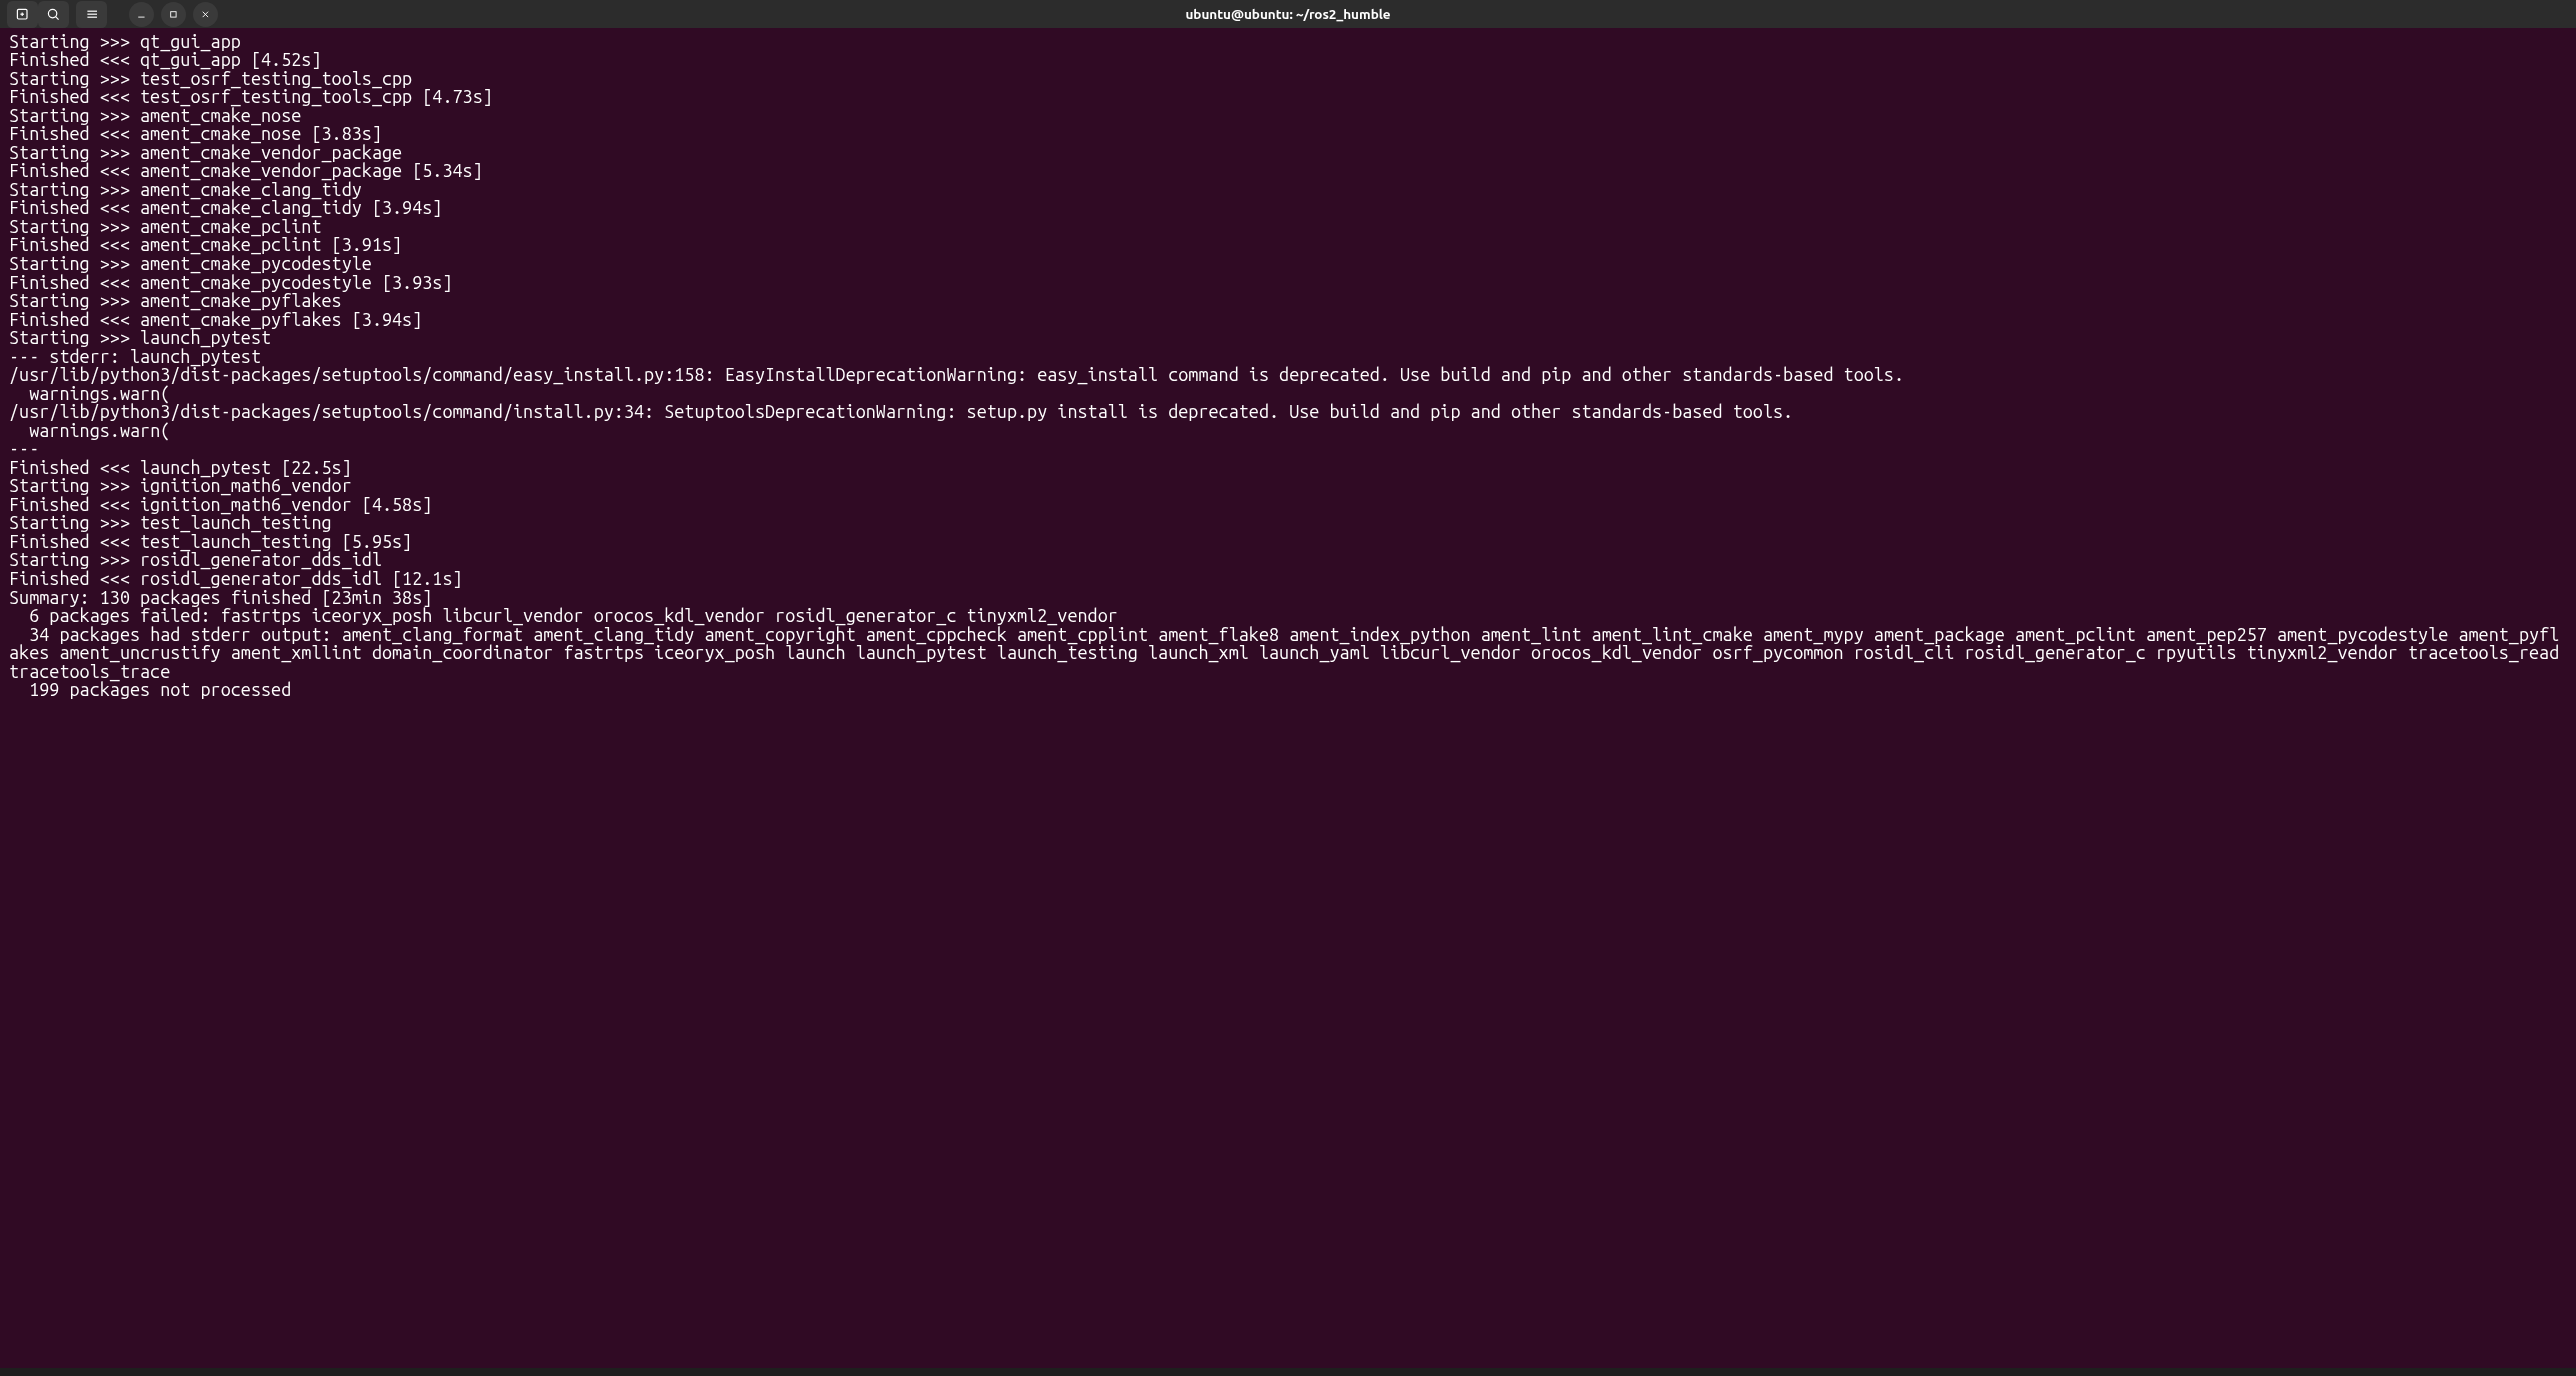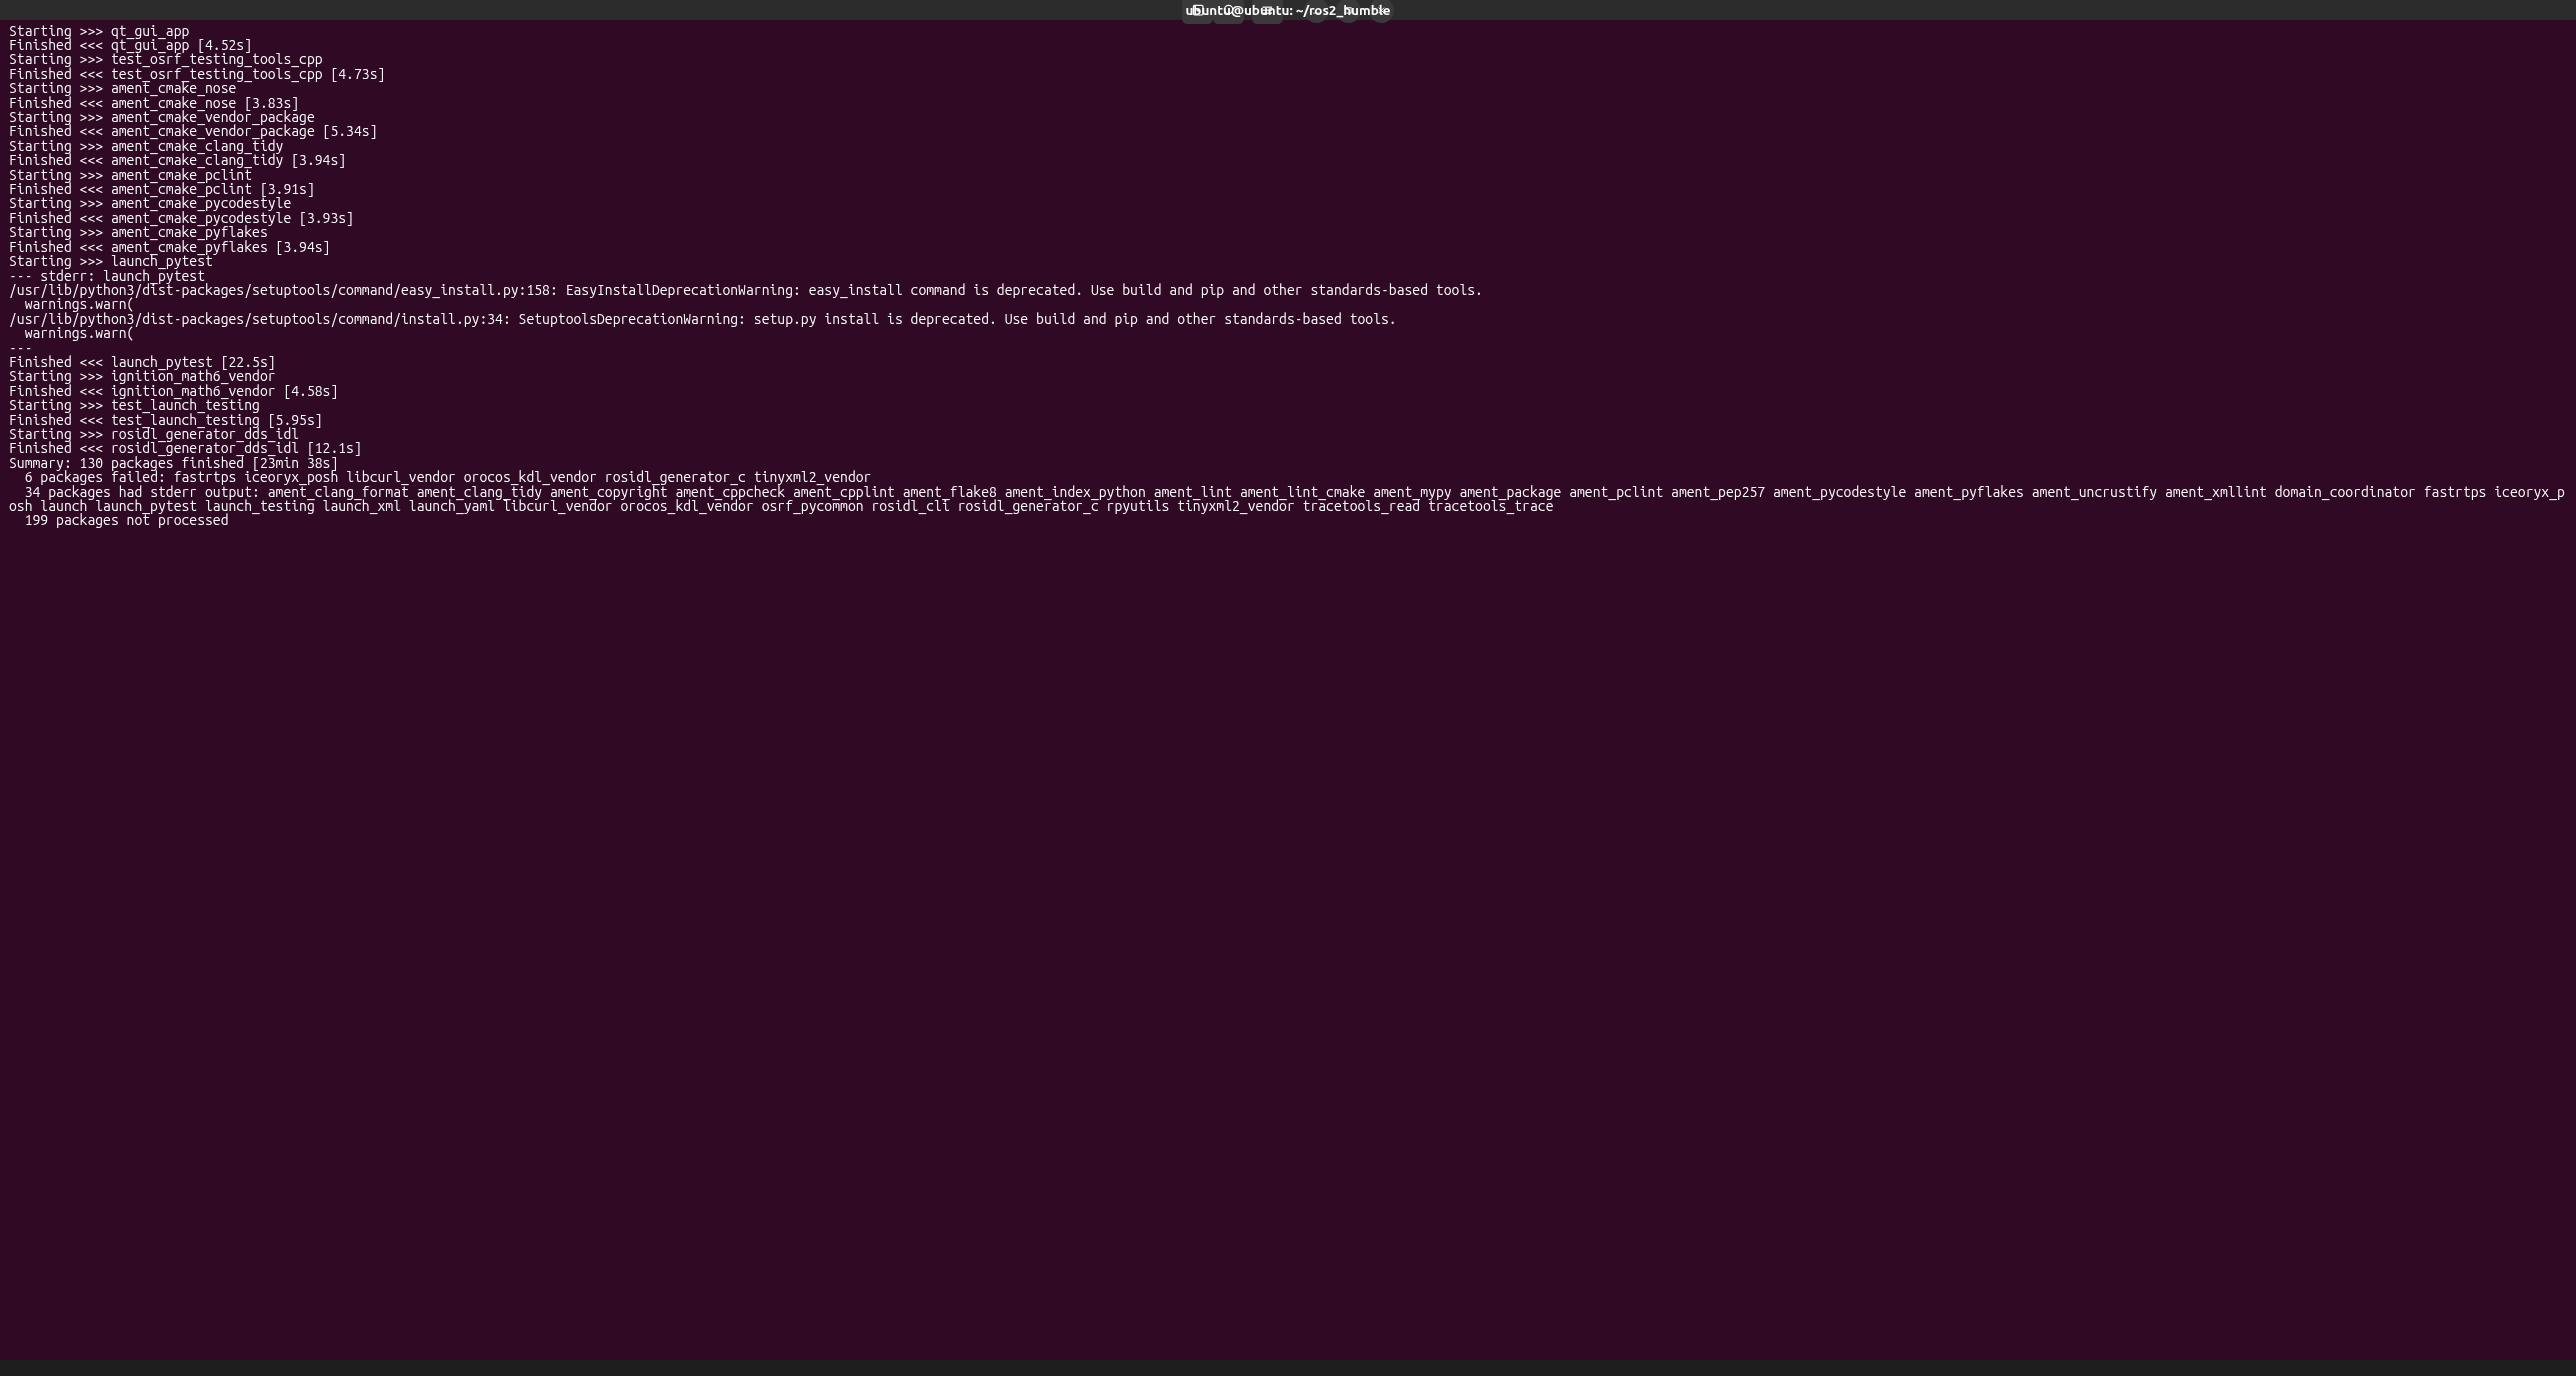--- a/index.html
+++ b/index.html
@@ -8,24 +8,24 @@
       box-sizing: border-box;
     }
     body {
       background: #1e1e1e;
       font-family: "Ubuntu Mono", "DejaVu Sans Mono", monospace;
       color: #ffffff;
       overflow: hidden;
     }
     .titlebar {
       background: #2c2c2c;
-      height: 20px;
+      height: 28px;
       display: flex;
       align-items: center;
-      justify-content: center;
+      justify-content: flex-start;
       padding: 0 7.2px;
     }
     .titlebar-left {
       display: flex;
       align-items: center;
     }
     .titlebar-center {
       position: absolute;
       left: 50%;
       transform: translateX(-50%);
@@ -66,21 +66,21 @@
       color: #ffffff;
     }
     .window-btn svg {
       width: 10.8px;
       height: 10.8px;
     }
     .terminal {
       background: #300a24;
       height: calc(100vh - 36px);
       padding: 3.6px 9px;
-      font-size: 14px;
+      font-size: 18px;
       line-height: 1.03;
       white-space: pre-wrap;
       word-break: break-all;
       overflow-y: auto;
       font-family: "Ubuntu Mono", "DejaVu Sans Mono", "Courier New", monospace;
     }
     .terminal-line {
       display: block;
     }
   </style>

